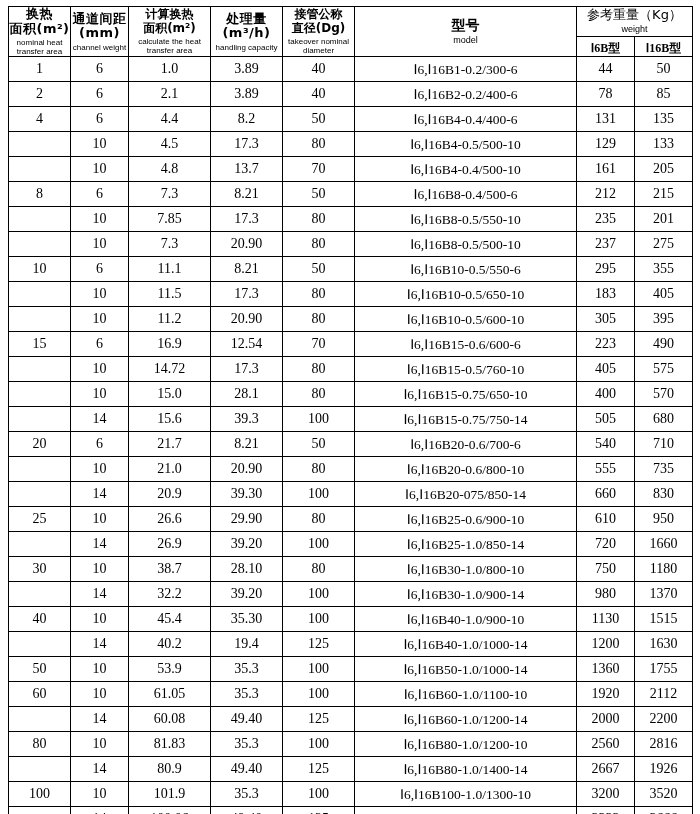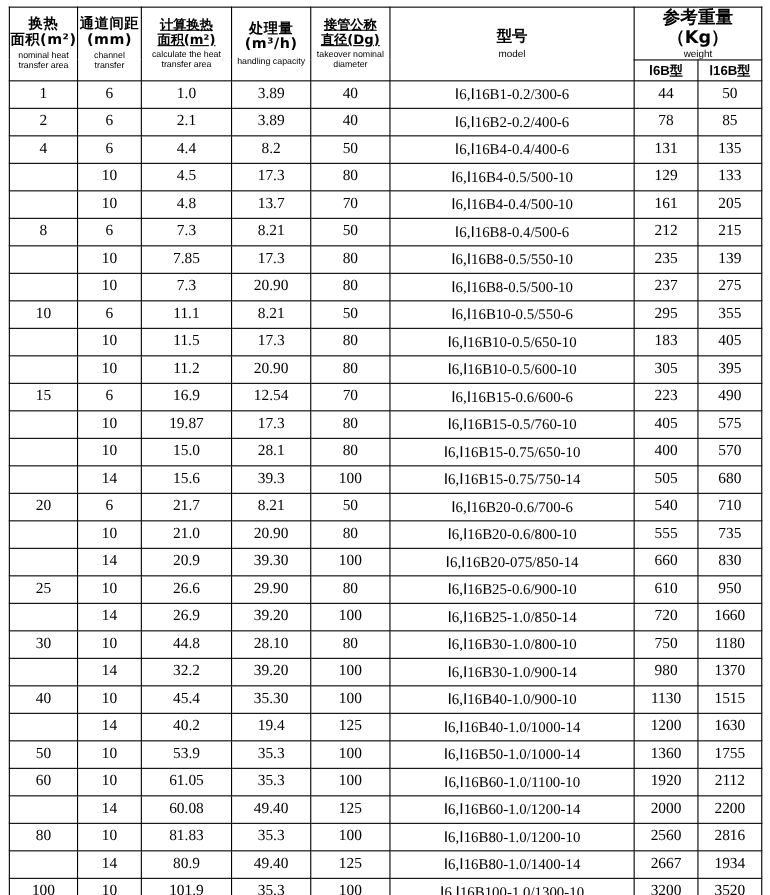--- a/index.html
+++ b/index.html
@@ -40,51 +40,51 @@
     padding:3px 1px 4px 1px;
     line-height:1.12;
   }
   .hdr-cn{
     font-family:"DejaVu Sans", sans-serif;
     font-size:13px;
     font-weight:bold;
     letter-spacing:0.5px;
     display:block;
   }
-  .hdr-cn.small{font-size:12px;letter-spacing:0;text-decoration:underline;}
+  .hdr-cn.small{font-size:12px;letter-spacing:0;}
   .hdr-en{
     font-family:"Liberation Sans", sans-serif;
     font-size:8px;
     font-weight:normal;
     display:block;
     line-height:1.15;
     margin-top:2px;
     color:#000;
   }
   .hdr-en.mid{font-size:9px;}
   .hdr-model{
     font-family:"DejaVu Sans", sans-serif;
     font-size:14px;
     font-weight:bold;
     display:block;
   }
   .hdr-weight-top{
     font-family:"DejaVu Sans", sans-serif;
-    font-size:16px;
-    font-weight:bold;
+    font-size:13px;
+    font-weight:normal;
     display:block;
   }
   .hdr-weight-sub{
     font-family:"Liberation Sans", sans-serif;
     font-size:9px;
     display:block;
     margin-top:1px;
   }
   .hdr-type{
-    font-family:Liberation Sans, sans-serif;
+    font-family:Liberation Serif, serif;
     font-size:12px;
     font-weight:bold;
     white-space:nowrap;
   }
   tbody td{
     height:24px;
     font-size:14px;
     font-family:"Liberation Serif", serif;
   }
   tbody td.area{font-size:14px;}
@@ -114,21 +114,21 @@
       <tr>
         <td rowspan="2">
           <span class="hdr-cn">换热</span>
           <span class="hdr-cn">面积(m²)</span>
           <span class="hdr-en">nominal heat
 transfer area</span>
         </td>
         <td rowspan="2">
           <span class="hdr-cn">通道间距</span>
           <span class="hdr-cn">(mm)</span>
-          <span class="hdr-en">channel transfer</span>
+          <span class="hdr-en">channel weight</span>
         </td>
         <td rowspan="2">
           <span class="hdr-cn small">计算换热</span>
           <span class="hdr-cn small">面积(m²)</span>
           <span class="hdr-en">calculate the heat
 transfer area</span>
         </td>
         <td rowspan="2">
           <span class="hdr-cn">处理量</span>
           <span class="hdr-cn">(m³/h)</span>
@@ -220,21 +220,21 @@
           <td class="num">215</td>
         </tr>
         <tr>
           <td class="area"></td>
           <td class="num">10</td>
           <td class="num">7.85</td>
           <td class="num">17.3</td>
           <td class="num">80</td>
           <td class="model">Ⅰ6,Ⅰ16B8-0.5/550-10</td>
           <td class="num">235</td>
-          <td class="num">139</td>
+          <td class="num">201</td>
         </tr>
         <tr>
           <td class="area"></td>
           <td class="num">10</td>
           <td class="num">7.3</td>
           <td class="num">20.90</td>
           <td class="num">80</td>
           <td class="model">Ⅰ6,Ⅰ16B8-0.5/500-10</td>
           <td class="num">237</td>
           <td class="num">275</td>
@@ -275,21 +275,21 @@
           <td class="num">16.9</td>
           <td class="num">12.54</td>
           <td class="num">70</td>
           <td class="model">Ⅰ6,Ⅰ16B15-0.6/600-6</td>
           <td class="num">223</td>
           <td class="num">490</td>
         </tr>
         <tr>
           <td class="area"></td>
           <td class="num">10</td>
-          <td class="num">19.87</td>
+          <td class="num">14.72</td>
           <td class="num">17.3</td>
           <td class="num">80</td>
           <td class="model">Ⅰ6,Ⅰ16B15-0.5/760-10</td>
           <td class="num">405</td>
           <td class="num">575</td>
         </tr>
         <tr>
           <td class="area"></td>
           <td class="num">10</td>
           <td class="num">15.0</td>
@@ -355,21 +355,21 @@
           <td class="num">26.9</td>
           <td class="num">39.20</td>
           <td class="num">100</td>
           <td class="model">Ⅰ6,Ⅰ16B25-1.0/850-14</td>
           <td class="num">720</td>
           <td class="num">1660</td>
         </tr>
         <tr>
           <td class="area">30</td>
           <td class="num">10</td>
-          <td class="num">44.8</td>
+          <td class="num">38.7</td>
           <td class="num">28.10</td>
           <td class="num">80</td>
           <td class="model">Ⅰ6,Ⅰ16B30-1.0/800-10</td>
           <td class="num">750</td>
           <td class="num">1180</td>
         </tr>
         <tr>
           <td class="area"></td>
           <td class="num">14</td>
           <td class="num">32.2</td>
@@ -440,21 +440,21 @@
           <td class="num">2816</td>
         </tr>
         <tr>
           <td class="area"></td>
           <td class="num">14</td>
           <td class="num">80.9</td>
           <td class="num">49.40</td>
           <td class="num">125</td>
           <td class="model">Ⅰ6,Ⅰ16B80-1.0/1400-14</td>
           <td class="num">2667</td>
-          <td class="num">1934</td>
+          <td class="num">1926</td>
         </tr>
         <tr>
           <td class="area">100</td>
           <td class="num">10</td>
           <td class="num">101.9</td>
           <td class="num">35.3</td>
           <td class="num">100</td>
           <td class="model">Ⅰ6,Ⅰ16B100-1.0/1300-10</td>
           <td class="num">3200</td>
           <td class="num">3520</td>

